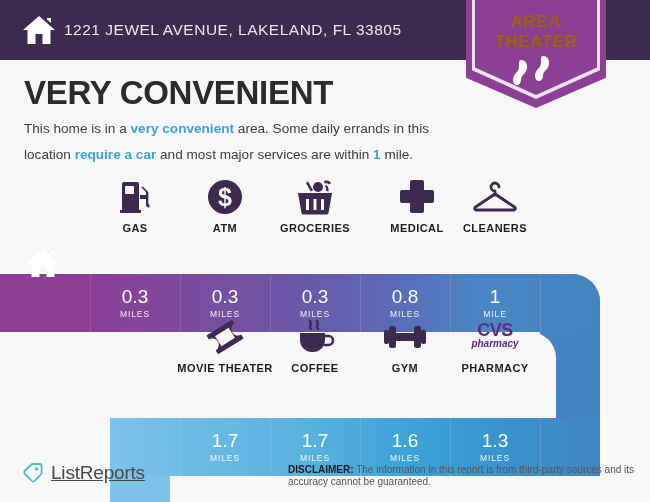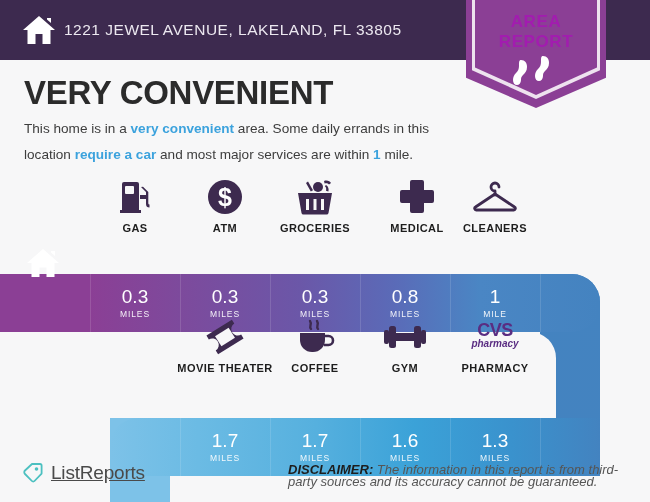--- a/index.html
+++ b/index.html
@@ -37,21 +37,21 @@
     background:#ffffff;opacity:.85;
   }
   .badge-core{
     position:absolute;left:475px;top:0;width:122px;height:95px;
     -webkit-clip-path:polygon(0 0,100% 0,100% 71%,50% 100%,0 71%);
     clip-path:polygon(0 0,100% 0,100% 71%,50% 100%,0 71%);
     background:#8b3f95;
   }
   .badge-text{
     position:absolute;left:466px;top:12px;width:140px;text-align:center;
-    color:#a21caf;font-size:17px;font-weight:bold;line-height:20px;letter-spacing:.6px;
+    color:#a16207;font-size:17px;font-weight:bold;line-height:20px;letter-spacing:.6px;
     pointer-events:none;
   }
   .badge-feet{position:absolute;left:505px;top:56px;width:62px;height:34px;pointer-events:none;}
 
   
   .title{
     position:absolute;left:24px;top:74px;
     font-size:33px;font-weight:bold;color:#2b2b2b;letter-spacing:-.3px;
   }
   .desc{
@@ -114,21 +114,21 @@
   .seg .unit{font-size:8.5px;letter-spacing:.9px;margin-top:2px;opacity:.92;font-weight:normal;}
   .divider{position:absolute;top:0;width:1px;height:58px;background:rgba(255,255,255,.13);}
 
   .row1-home{position:absolute;left:26px;top:248px;width:34px;height:31px;}
 
   
   .logo{position:absolute;left:22px;top:462px;display:flex;align-items:center;gap:7px;}
   .logo-text{font-size:19px;color:#4a4a4a;letter-spacing:-.2px;text-decoration:underline;}
   .disclaimer{
     position:absolute;left:288px;top:464px;width:348px;
-    font-size:13px;line-height:12px;color:#555;font-style:italic;
+    font-size:10px;line-height:12px;color:#555;
   }
   .disclaimer b{color:#1d1d1d;}
 </style>
 </head>
 <body>
 
 <div class="page">
 
   <div class="header">
     <svg class="header-home" viewBox="0 0 34 32">
@@ -136,21 +136,21 @@
       <path fill="#ffffff" d="M25 4 h4 v5 l-4 -3.4 Z"></path>
     </svg>
     <div class="header-address">1221 JEWEL AVENUE, LAKELAND, FL 33805</div>
   </div>
 
   <div class="badge"></div>
   <div class="badge-inner"></div>
   <div class="badge-core"></div>
   <div class="badge-text">
     <div>AREA</div>
-    <div>REPORT</div>
+    <div>THEATER</div>
   </div>
   <svg class="badge-feet" viewBox="0 0 62 34">
     <path fill="#ffffff" d="M16 4 c4 0 6 3 6 7 c0 4 -2 6 -4 8 c-1.6 1.6 -2 3 -2 5 c0 3 -2 5 -4 5 c-2.4 0 -4 -2 -4 -5 c0 -3 1 -5 3 -7 c2 -2 3 -4 3 -7 c0 -4 0 -6 2 -6 Z"></path>
     <path fill="#ffffff" d="M38 0 c4 0 6 3 6 7 c0 4 -2 6 -4 8 c-1.6 1.6 -2 3 -2 5 c0 3 -2 5 -4 5 c-2.4 0 -4 -2 -4 -5 c0 -3 1 -5 3 -7 c2 -2 3 -4 3 -7 c0 -4 0 -6 2 -6 Z"></path>
   </svg>
 
   <div class="title">VERY CONVENIENT</div>
   <div class="desc">
     <span>This home is in a </span><span class="hl">very convenient</span><span> area. Some daily errands in this location </span><span class="hl">require a car</span><span> and most major services are within </span><span class="hl">1</span><span> mile.</span>
   </div>

